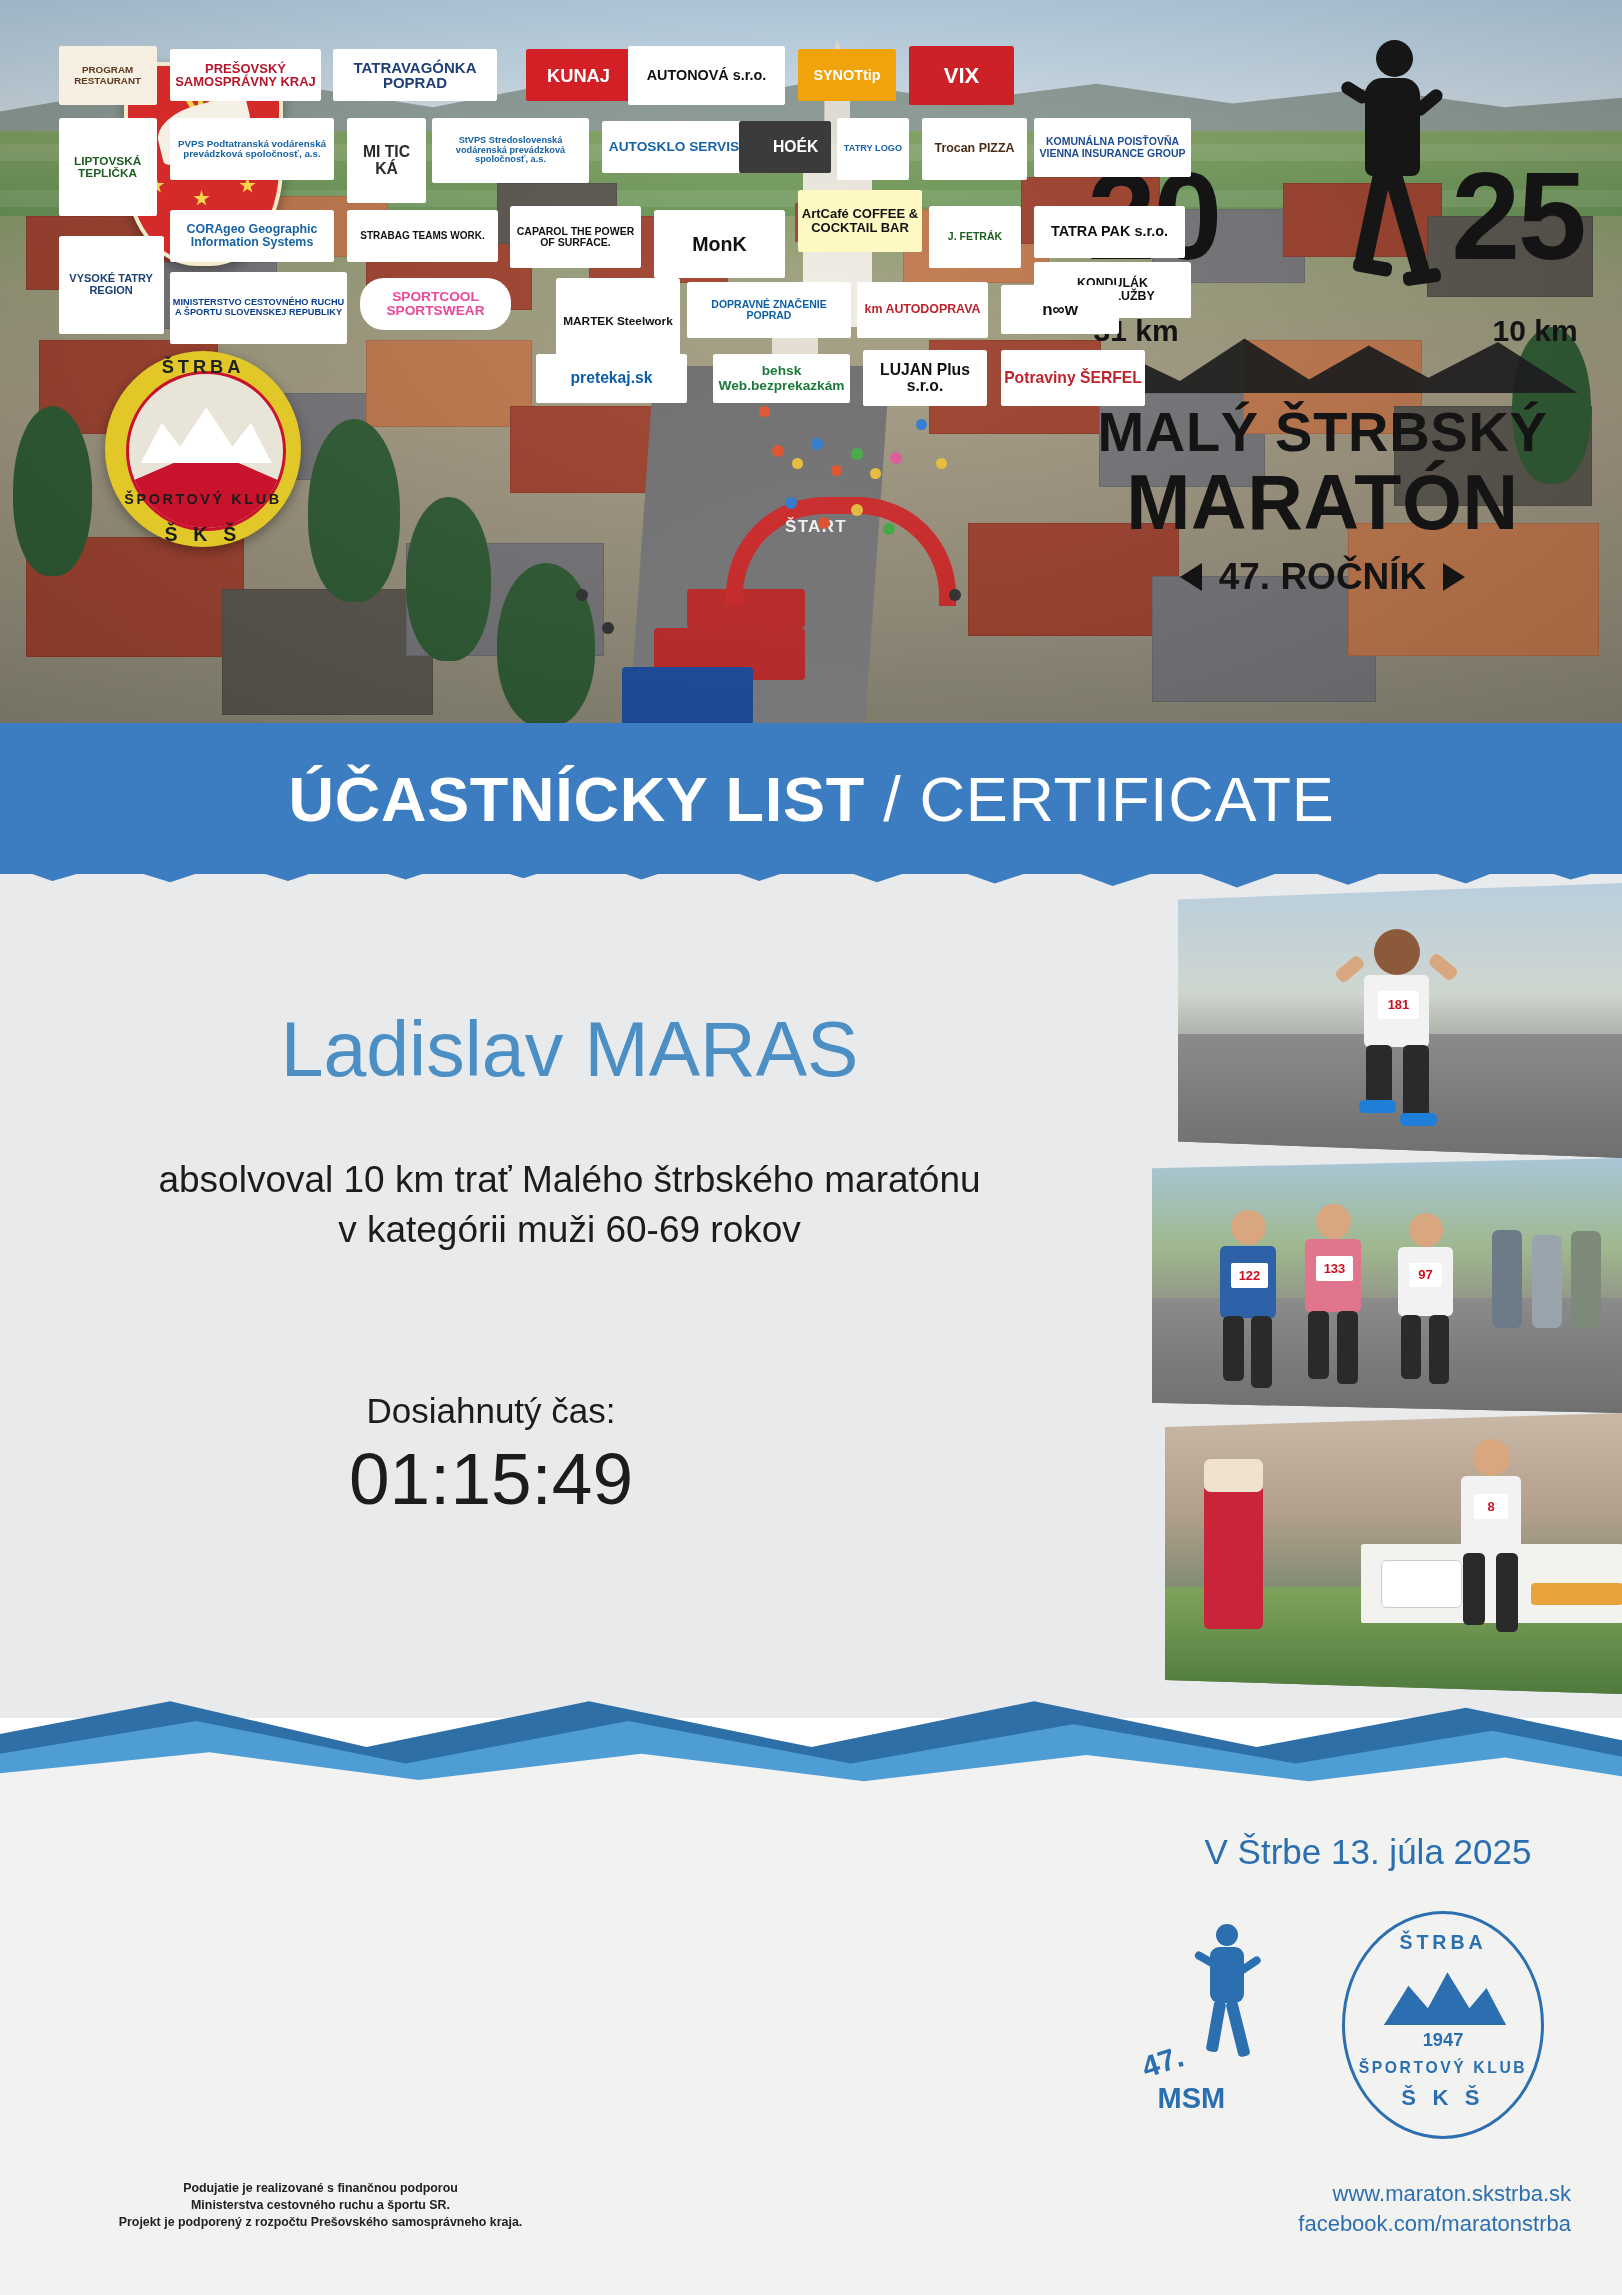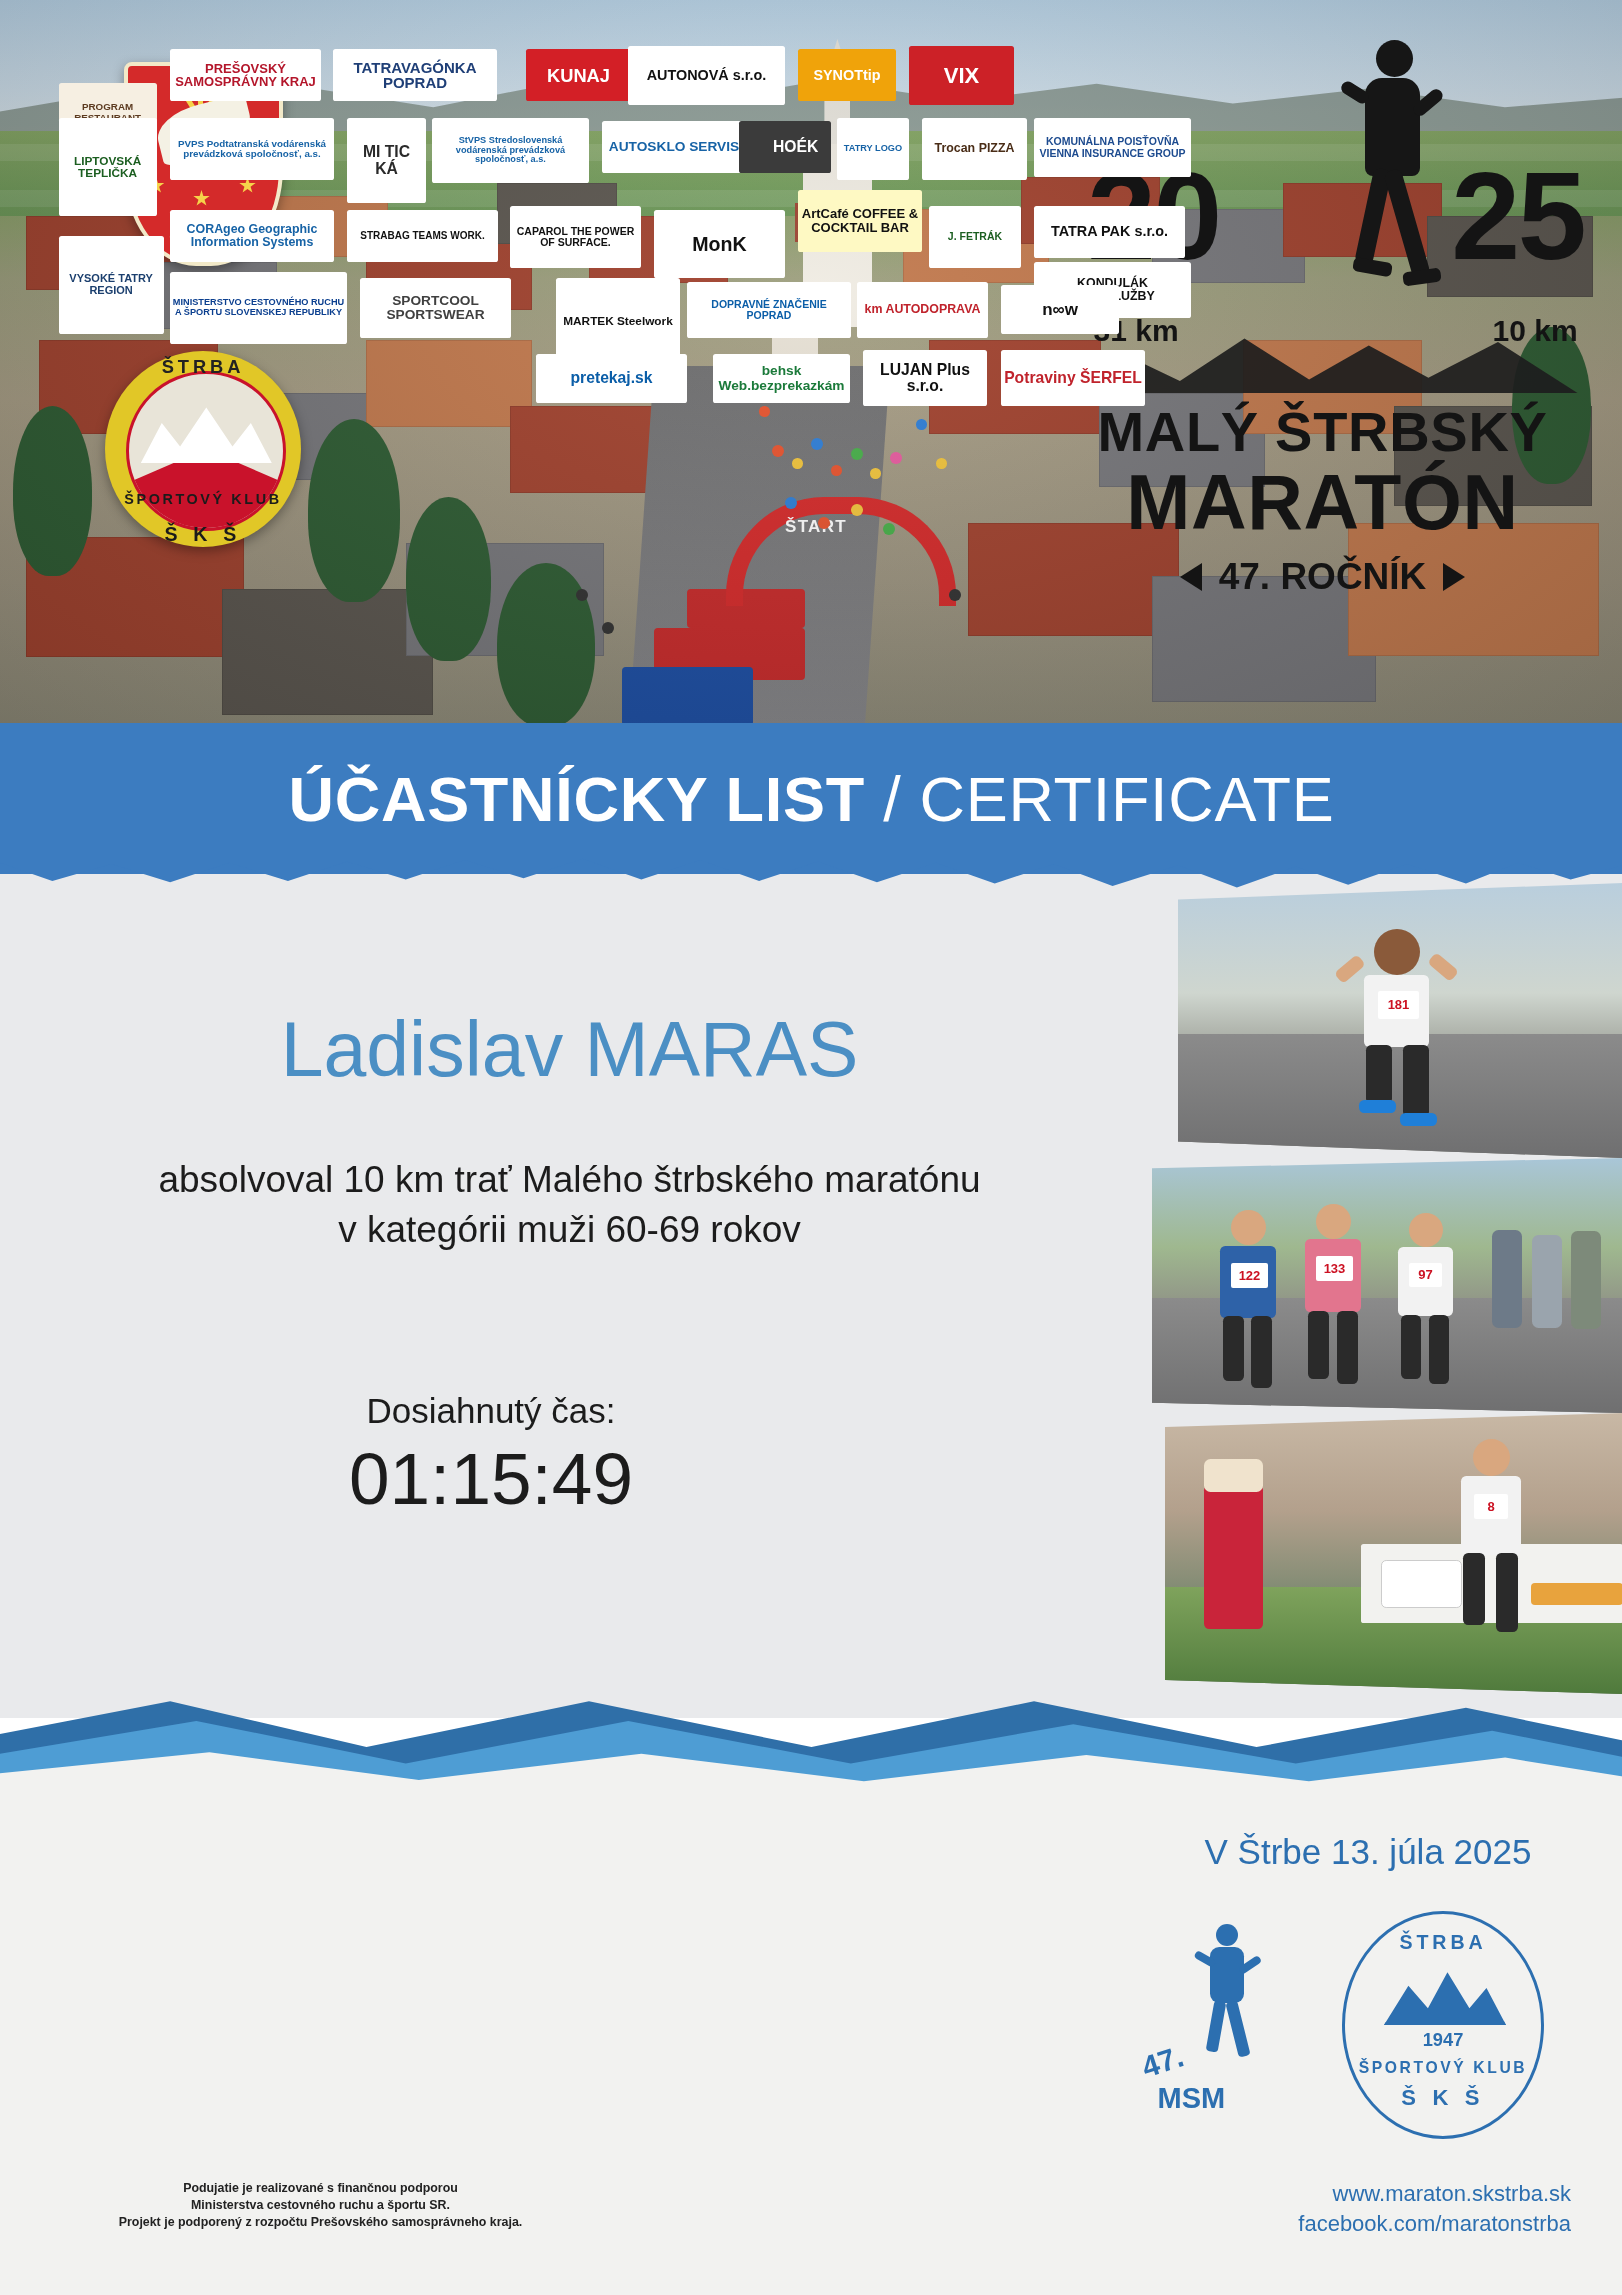--- a/index.html
+++ b/index.html
@@ -582,21 +582,21 @@
 
 <svg class="wave" viewBox="0 0 2480 180" preserveAspectRatio="none">
   <polygon fill="#2f6fa8" points="0,90 260,40 560,110 900,40 1240,110 1580,40 1920,110 2240,50 2480,100 2480,180 0,180"></polygon>
   <polygon fill="#4e9dd4" points="0,120 300,70 620,135 960,70 1300,135 1640,75 1980,135 2280,85 2480,125 2480,180 0,180"></polygon>
   <polygon fill="#f2f2f0" points="0,150 320,118 640,160 980,120 1320,162 1660,122 2000,162 2300,126 2480,155 2480,180 0,180"></polygon>
 </svg>
 
 <div class="footer"></div>
 
 <div class="sponsors" id="sponsor-host">
-    <div class="sp" style="left: 19.6px; top: 0px; width: 98px; height: 59px; font-size: 9.8px; color: rgb(91, 58, 32); background: rgb(246, 239, 226); margin-top: 37px;">PROGRAM RESTAURANT</div>
+    <div class="sp" style="left: 19.6px; top: 0px; width: 98px; height: 59px; font-size: 9.8px; color: rgb(91, 58, 32); background: rgb(246, 239, 226);">PROGRAM RESTAURANT</div>
     <div class="sp" style="left: 131px; top: 3.3px; width: 151px; height: 52px; font-size: 13px; color: rgb(180, 22, 43); background: rgb(255, 255, 255);">PREŠOVSKÝ SAMOSPRÁVNY KRAJ</div>
     <div class="sp" style="left: 294px; top: 3.3px; width: 164px; height: 52px; font-size: 15px; color: rgb(31, 63, 119); background: rgb(255, 255, 255);">TATRAVAGÓNKA POPRAD</div>
     <div class="sp" style="left: 471px; top: 3.3px; width: 105px; height: 52px; font-size: 18.3px; color: rgb(255, 255, 255); background: rgb(211, 31, 38); margin-left: 16px;">KUNAJ</div>
     <div class="sp" style="left: 589px; top: 0px; width: 157px; height: 59px; font-size: 14.4px; color: rgb(17, 17, 17); background: rgb(255, 255, 255);">AUTONOVÁ s.r.o.</div>
     <div class="sp" style="left: 759px; top: 3.3px; width: 98px; height: 52px; font-size: 14.4px; color: rgb(255, 255, 255); background: rgb(240, 163, 10);">SYNOTtip</div>
     <div class="sp" style="left: 870px; top: 0px; width: 105px; height: 59px; font-size: 22px; color: rgb(255, 255, 255); background: rgb(204, 33, 39);">VIX</div>
     <div class="sp" style="left: 19.6px; top: 72px; width: 98px; height: 98px; font-size: 11.8px; color: rgb(27, 94, 32); background: rgb(255, 255, 255);">LIPTOVSKÁ TEPLIČKA</div>
     <div class="sp" style="left: 131px; top: 72px; width: 164px; height: 62px; font-size: 9.8px; color: rgb(23, 99, 166); background: rgb(255, 255, 255);">PVPS Podtatranská vodárenská prevádzková spoločnosť, a.s.</div>
     <div class="sp" style="left: 308px; top: 72px; width: 79px; height: 85px; font-size: 15.7px; color: rgb(42, 42, 42); background: rgb(255, 255, 255);">MI TIC KÁ</div>
     <div class="sp" style="left: 393px; top: 72px; width: 157px; height: 65px; font-size: 9.2px; color: rgb(23, 99, 166); background: rgb(255, 255, 255);">StVPS Stredoslovenská vodárenská prevádzková spoločnosť, a.s.</div>
@@ -607,21 +607,21 @@
     <div class="sp" style="left: 995px; top: 72px; width: 157px; height: 59px; font-size: 10.5px; color: rgb(29, 75, 143); background: rgb(255, 255, 255);">KOMUNÁLNA POISŤOVŇA VIENNA INSURANCE GROUP</div>
     <div class="sp" style="left: 131px; top: 164px; width: 164px; height: 52px; font-size: 12.4px; color: rgb(23, 99, 166); background: rgb(255, 255, 255);">CORAgeo Geographic Information Systems</div>
     <div class="sp" style="left: 308px; top: 164px; width: 151px; height: 52px; font-size: 10px; color: rgb(17, 17, 17); background: rgb(255, 255, 255);">STRABAG TEAMS WORK.</div>
     <div class="sp" style="left: 471px; top: 160px; width: 131px; height: 62px; font-size: 10.5px; color: rgb(17, 17, 17); background: rgb(255, 255, 255);">CAPAROL THE POWER OF SURFACE.</div>
     <div class="sp" style="left: 615px; top: 164px; width: 131px; height: 68px; font-size: 19.6px; color: rgb(17, 17, 17); background: rgb(255, 255, 255);">MonK</div>
     <div class="sp" style="left: 759px; top: 144px; width: 124px; height: 62px; font-size: 13px; color: rgb(17, 17, 17); background: #fef9c3;">ArtCafé COFFEE &amp; COCKTAIL BAR</div>
     <div class="sp" style="left: 890px; top: 160px; width: 92px; height: 62px; font-size: 10.5px; color: rgb(27, 94, 32); background: rgb(255, 255, 255);">J. FETRÁK</div>
     <div class="sp" style="left: 995px; top: 160px; width: 151px; height: 52px; font-size: 14.4px; color: rgb(17, 17, 17); background: rgb(255, 255, 255);">TATRA PAK s.r.o.</div>
     <div class="sp" style="left: 19.6px; top: 190px; width: 105px; height: 98px; font-size: 11px; color: rgb(27, 63, 110); background: rgb(255, 255, 255);">VYSOKÉ TATRY REGION</div>
     <div class="sp" style="left: 131px; top: 226px; width: 177px; height: 72px; font-size: 9.2px; color: rgb(11, 63, 143); background: rgb(255, 255, 255);">MINISTERSTVO CESTOVNÉHO RUCHU A ŠPORTU SLOVENSKEJ REPUBLIKY</div>
-    <div class="sp" style="left: 321px; top: 232px; width: 151px; height: 60px; font-size: 13.7px; color: #404040; background: rgb(255, 255, 255);">SPORTCOOL SPORTSWEAR</div>
+    <div class="sp" style="left: 321px; top: 232px; width: 151px; height: 52px; font-size: 13.7px; color: #ec4899; background: rgb(255, 255, 255); border-radius: 24px;">SPORTCOOL SPORTSWEAR</div>
     <div class="sp" style="left: 995px; top: 216px; width: 157px; height: 56px; font-size: 12.4px; color: rgb(17, 17, 17); background: rgb(255, 255, 255);">KONDULÁK AUTOSLUŽBY</div>
     <div class="sp" style="left: 517px; top: 232px; width: 124px; height: 86px; font-size: 11.8px; color: rgb(17, 17, 17); background: rgb(255, 255, 255);">MARTEK Steelwork</div>
     <div class="sp" style="left: 648px; top: 236px; width: 164px; height: 56px; font-size: 10.5px; color: rgb(11, 94, 168); background: rgb(255, 255, 255);">DOPRAVNÉ ZNAČENIE POPRAD</div>
     <div class="sp" style="left: 818px; top: 236px; width: 131px; height: 56px; font-size: 12.4px; color: rgb(192, 35, 44); background: rgb(255, 255, 255);">km AUTODOPRAVA</div>
     <div class="sp" style="left: 962px; top: 239px; width: 118px; height: 49px; font-size: 17px; color: rgb(17, 17, 17); background: rgb(255, 255, 255);">n∞w</div>
     <div class="sp" style="left: 497px; top: 308px; width: 151px; height: 49px; font-size: 15.7px; color: rgb(11, 94, 168); background: rgb(255, 255, 255);">pretekaj.sk</div>
     <div class="sp" style="left: 674px; top: 308px; width: 137px; height: 49px; font-size: 13.7px; color: rgb(27, 122, 58); background: rgb(255, 255, 255);">behsk Web.bezprekazkám</div>
     <div class="sp" style="left: 824px; top: 304px; width: 124px; height: 56px; font-size: 15.7px; color: rgb(17, 17, 17); background: rgb(255, 255, 255);">LUJAN Plus s.r.o.</div>
     <div class="sp" style="left: 962px; top: 304px; width: 144px; height: 56px; font-size: 15.7px; color: rgb(192, 35, 44); background: rgb(255, 255, 255);">Potraviny ŠERFEL</div>
   </div>

